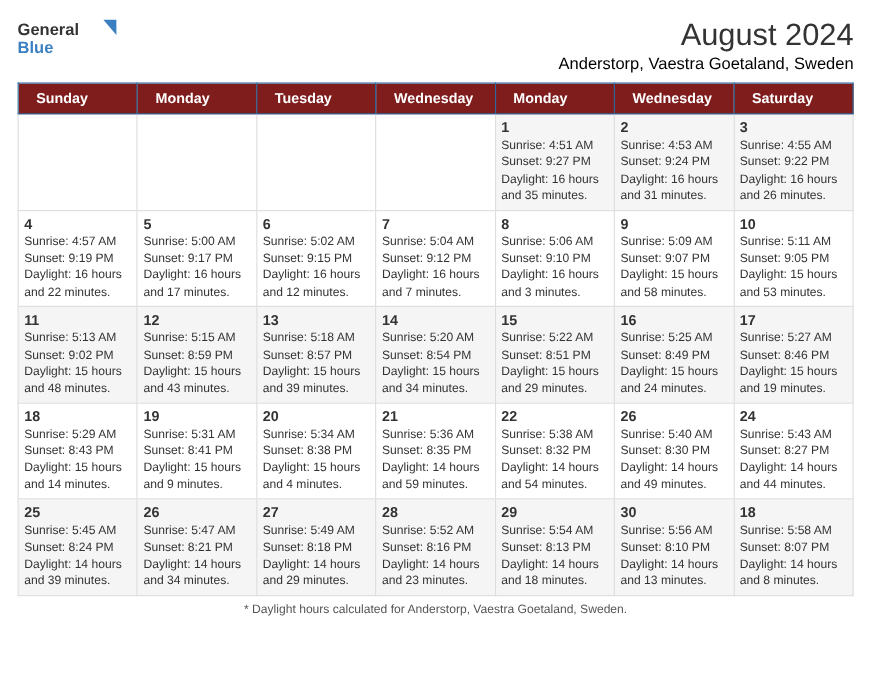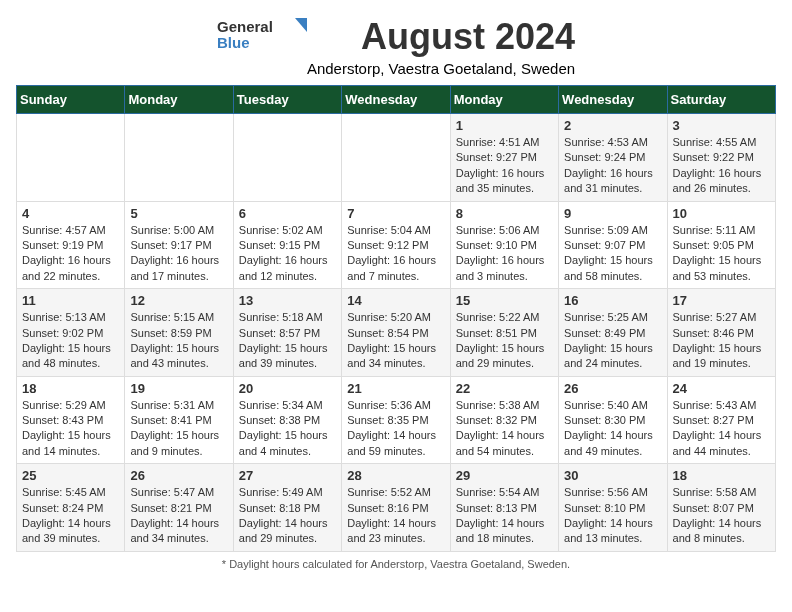--- a/index.html
+++ b/index.html
@@ -5,51 +5,51 @@
     * { box-sizing: border-box; margin: 0; padding: 0; }
     body {
       font-family: Arial, sans-serif;
       background: #fff;
       width: 792px;
       min-height: 612px;
       padding: 16px;
     }
     .header {
       display: flex;
-      justify-content: center;
+      justify-content: space-between;
       align-items: flex-start;
       margin-bottom: 8px;
     }
     .logo {
       display: flex;
       align-items: center;
       gap: 4px;
     }
     .title-area {
       text-align: right;
     }
     .month-title {
-      font-size: 36px;
-      font-weight: bold;
+      font-size: 28px;
+      font-weight: normal;
       color: #333;
     }
     .location-title {
       font-size: 15px;
       color: #000000;
       margin-top: 2px;
     }
     .calendar {
       width: 100%;
       border-collapse: collapse;
       font-size: 11px;
     }
     .calendar thead th {
-      background-color: #14532d;
+      background-color: #7f1d1d;
       color: #fff;
-      padding: 6px 3px;
+      padding: 6px 16px;
       text-align: left;
       font-size: 13px;
       font-weight: bold;
       border: 1px solid #2a6aa0;
     }
     .calendar tbody td {
       border: 1px solid #ddd;
       vertical-align: top;
       padding: 4px 5px;
       width: 108px;

